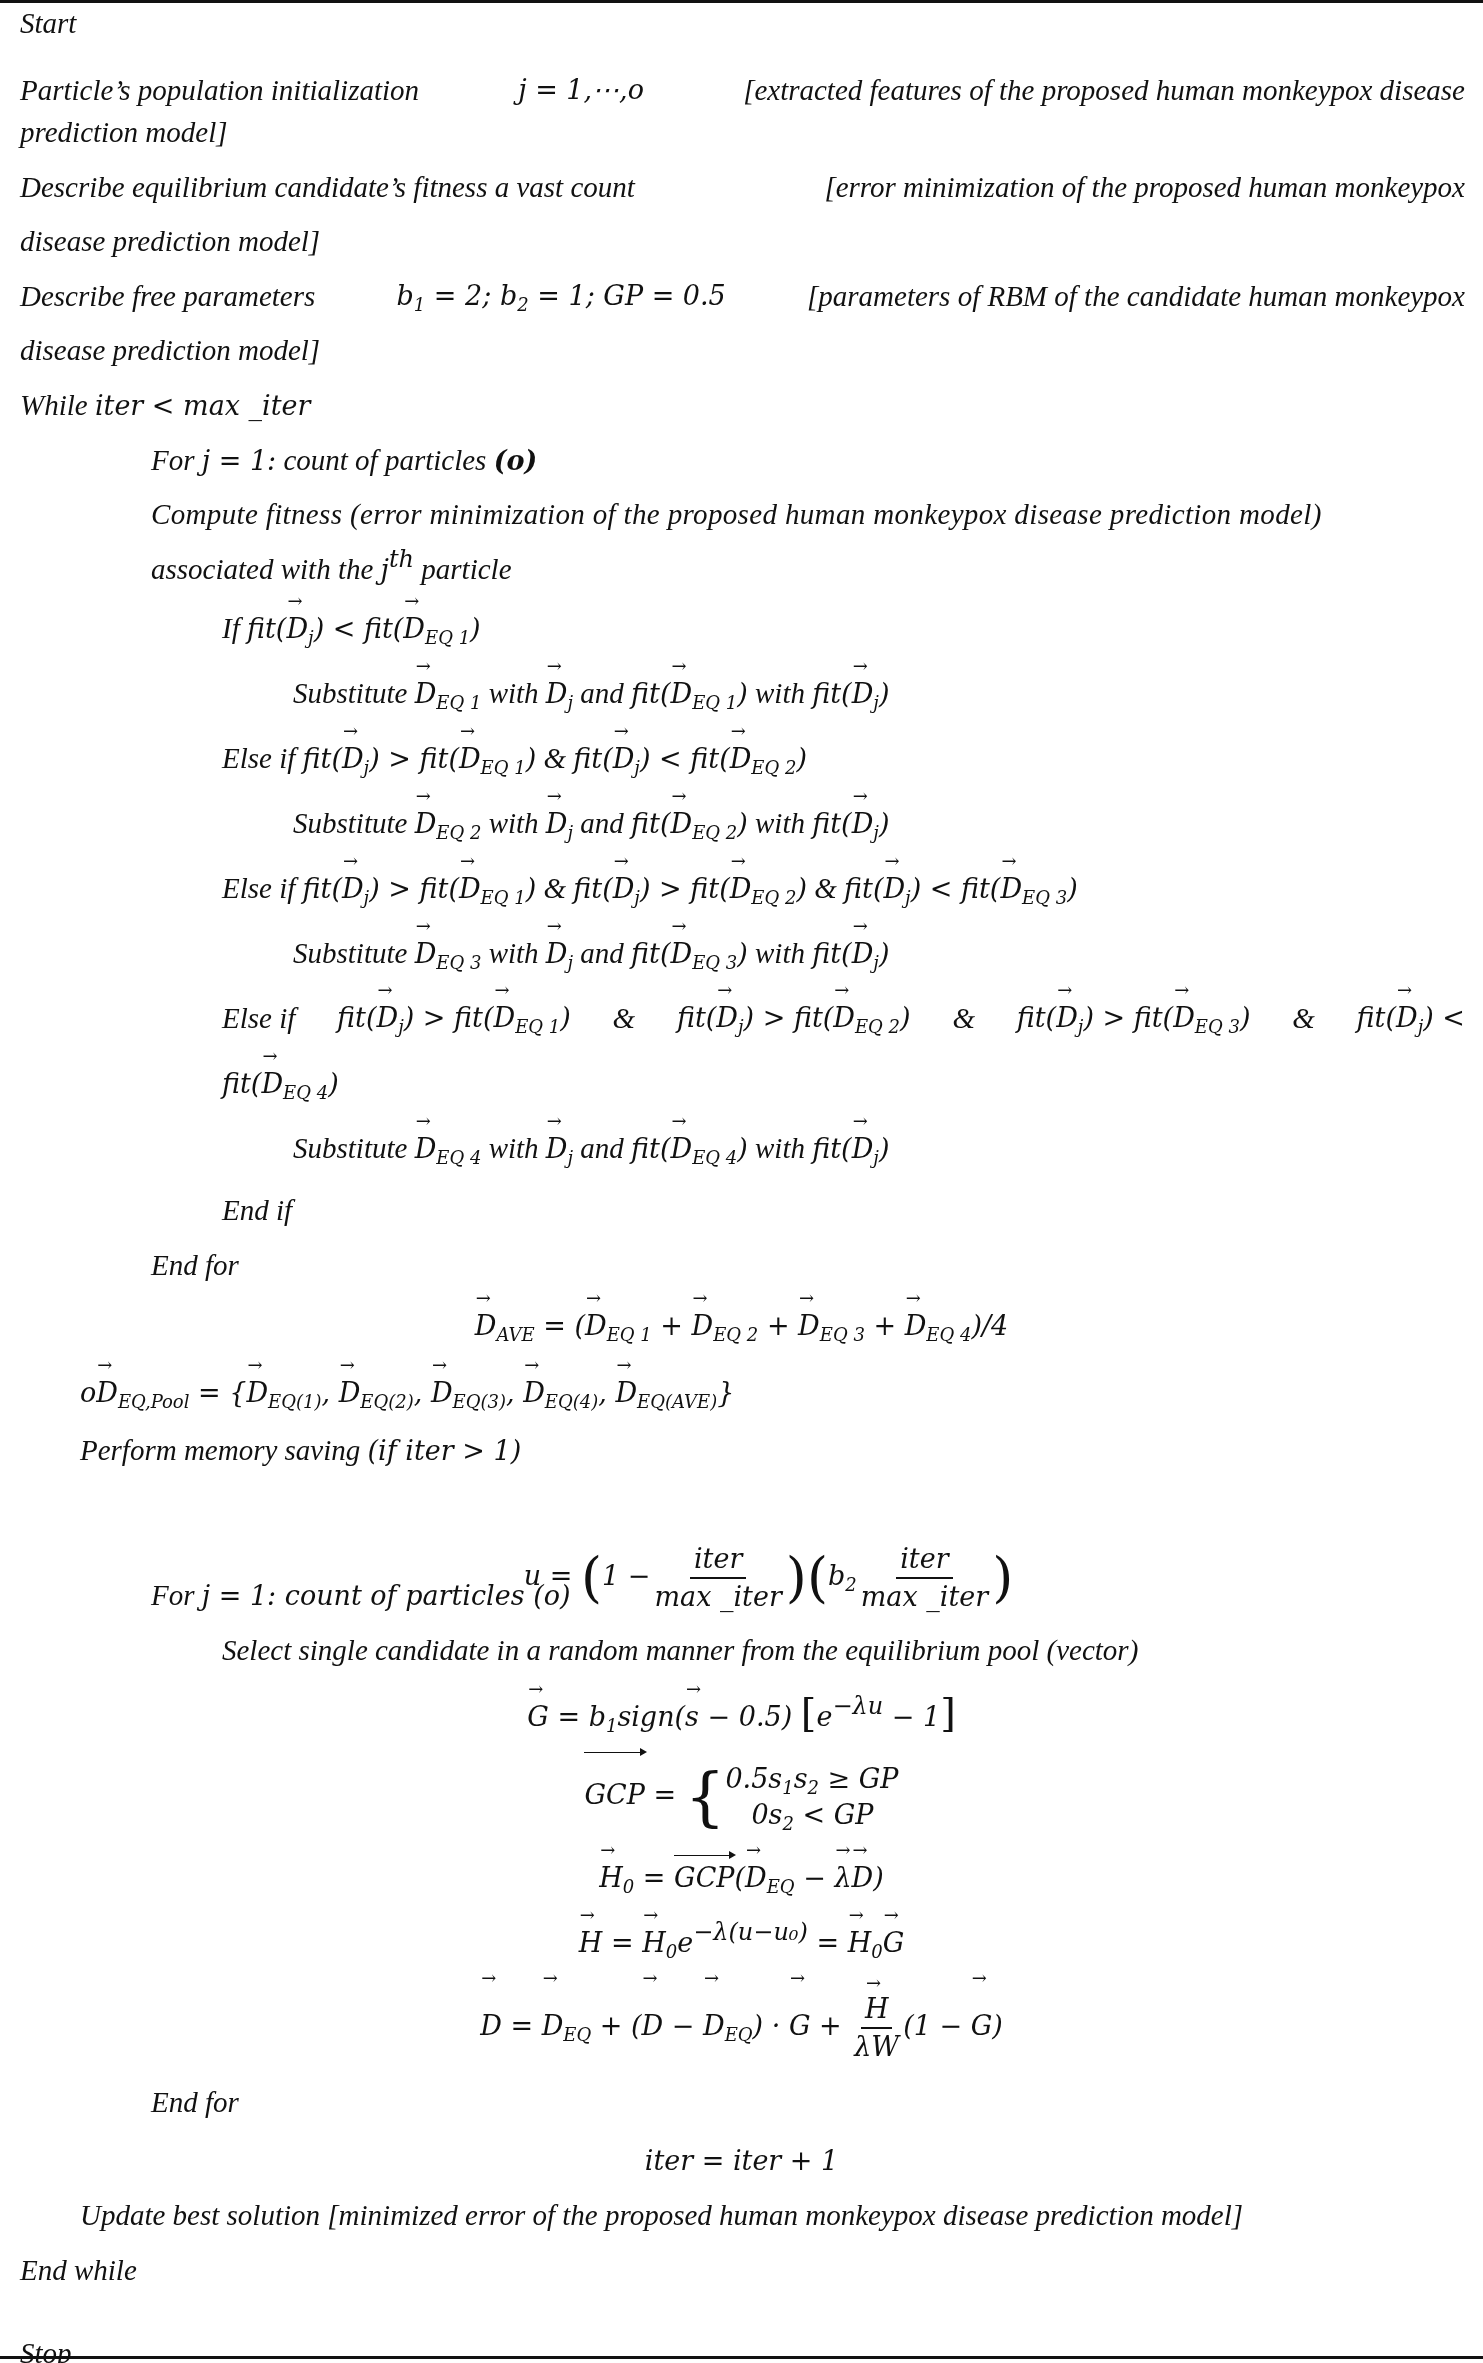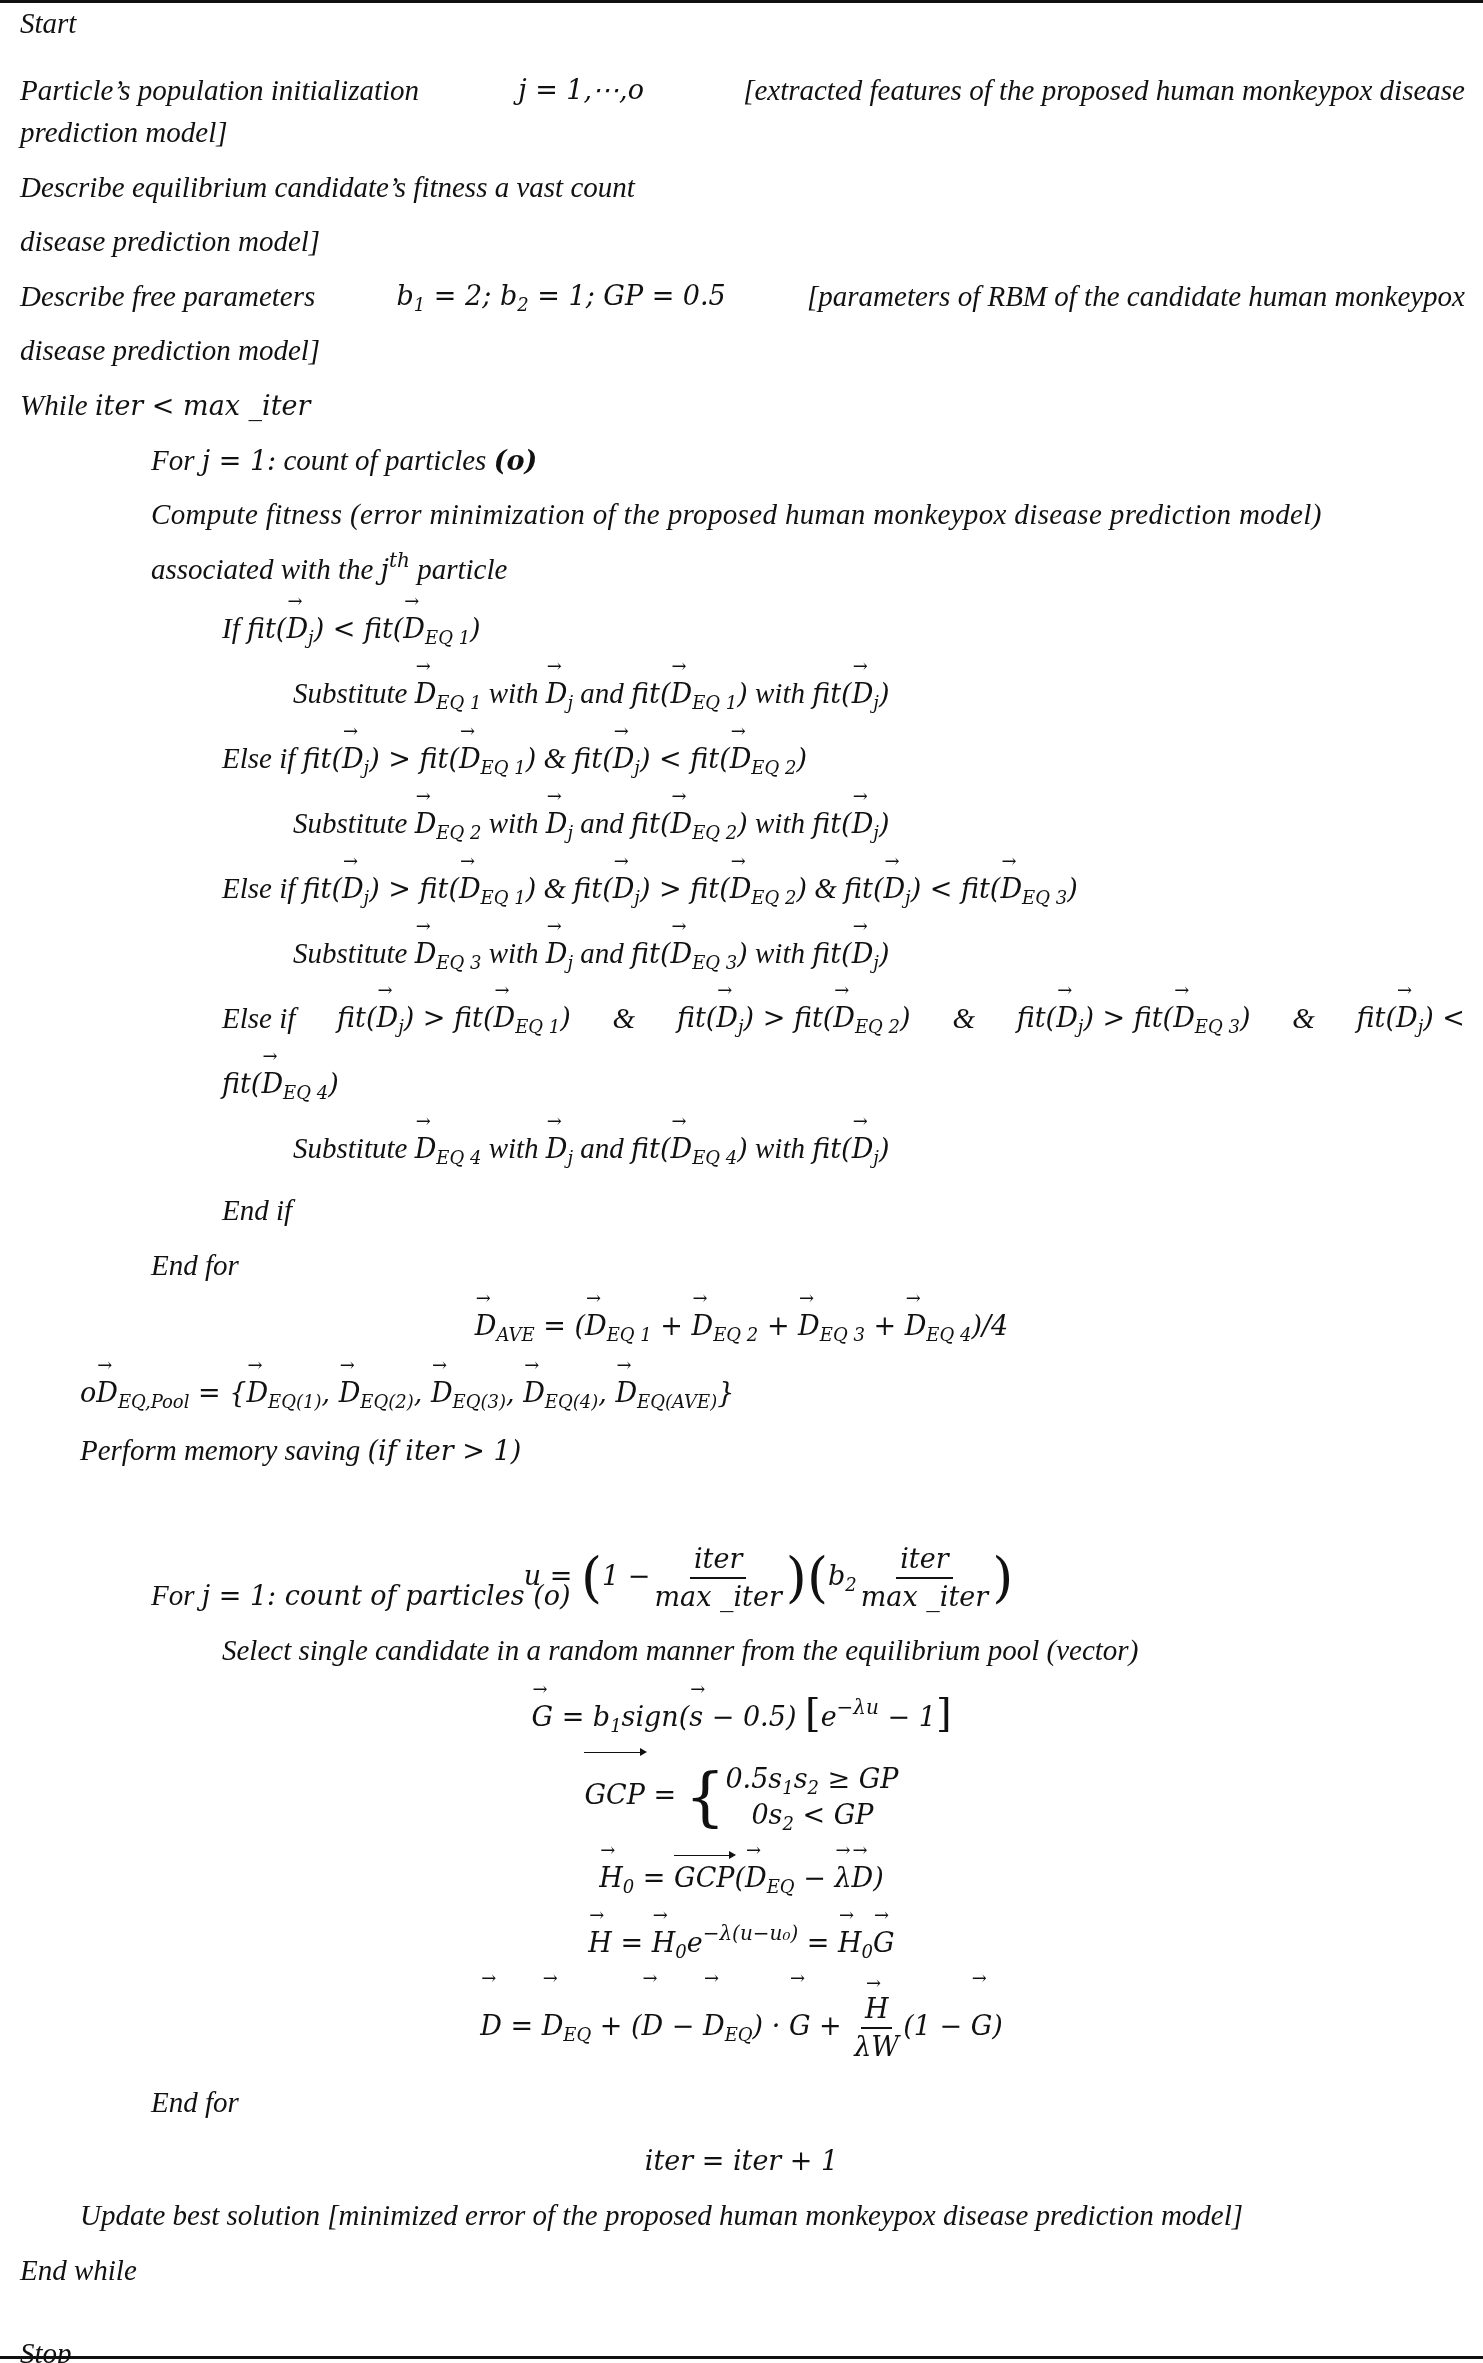--- a/index.html
+++ b/index.html
@@ -5,21 +5,21 @@
   html,body{margin:0;padding:0;background:#ffffff;}
   body{width:1483px;height:2363px;position:relative;overflow:hidden;
        font-family:"Liberation Serif","DejaVu Serif",serif;color:#111;}
   .rule{position:absolute;left:0;width:1483px;background:#111;}
   .rule.top{top:0;height:3px;}
   .rule.bottom{top:2356px;height:3px;}
   .line{position:absolute;white-space:nowrap;font-size:29px;font-style:italic;line-height:40px;}
   .just{display:flex;justify-content:space-between;width:auto;}
   .m{font-family:"DejaVu Serif","Liberation Serif",serif;font-style:italic;font-size:27px;}
   sub{font-size:18px;vertical-align:-6px;line-height:0;}
-  sup{font-size:20px;vertical-align:12px;line-height:0;}
+  sup{font-size:24px;vertical-align:12px;line-height:0;}
   .vec{position:relative;display:inline-block;}
   .vec::before{content:"\2192";position:absolute;left:1px;top:-17px;font-size:18px;font-style:normal;line-height:1;}
   .ovl{display:inline-block;border-top:1.5px solid #111;padding-top:2px;position:relative;}
   .ovl::after{content:"";position:absolute;right:-2px;top:-5px;border-left:7px solid #111;border-top:4px solid transparent;border-bottom:4px solid transparent;}
   .center{text-align:center;left:0;width:1483px;}
   .frac{display:inline-flex;flex-direction:column;align-items:center;vertical-align:middle;line-height:36px;margin:0 4px;}
   .frac .num{border-bottom:2px solid #111;padding:0 4px;}
   .bigp{font-size:54px;font-style:normal;vertical-align:middle;line-height:0;font-family:"DejaVu Serif",serif;font-weight:200;}
   .brace{font-size:64px;font-style:normal;vertical-align:middle;line-height:0;font-family:"DejaVu Serif",serif;font-weight:200;}
   .cases{display:inline-flex;flex-direction:column;vertical-align:middle;line-height:36px;}
@@ -38,20 +38,21 @@
   <span>Particle’s population initialization</span>
   <span class="m">j = 1,⋯,o</span>
   <span>[extracted features of the proposed human monkeypox disease</span>
 </div>
 <div class="line" style="left:20px;top:112px;">
   <span>prediction model]</span>
 </div>
 
 <div class="line just" style="left:20px;right:18px;top:167px;">
   <span>Describe equilibrium candidate’s fitness a vast count</span>
+  <span>[error minimization of the proposed human monkeypox</span>
 </div>
 <div class="line" style="left:20px;top:221px;">
   <span>disease prediction model]</span>
 </div>
 
 <div class="line just" style="left:20px;right:18px;top:276px;">
   <span>Describe free parameters</span>
   <span class="m"><span>b</span><sub>1</sub><span> = 2; </span><span>b</span><sub>2</sub><span> = 1; GP = 0.5</span></span>
   <span>[parameters of RBM of the candidate human monkeypox</span>
 </div>

